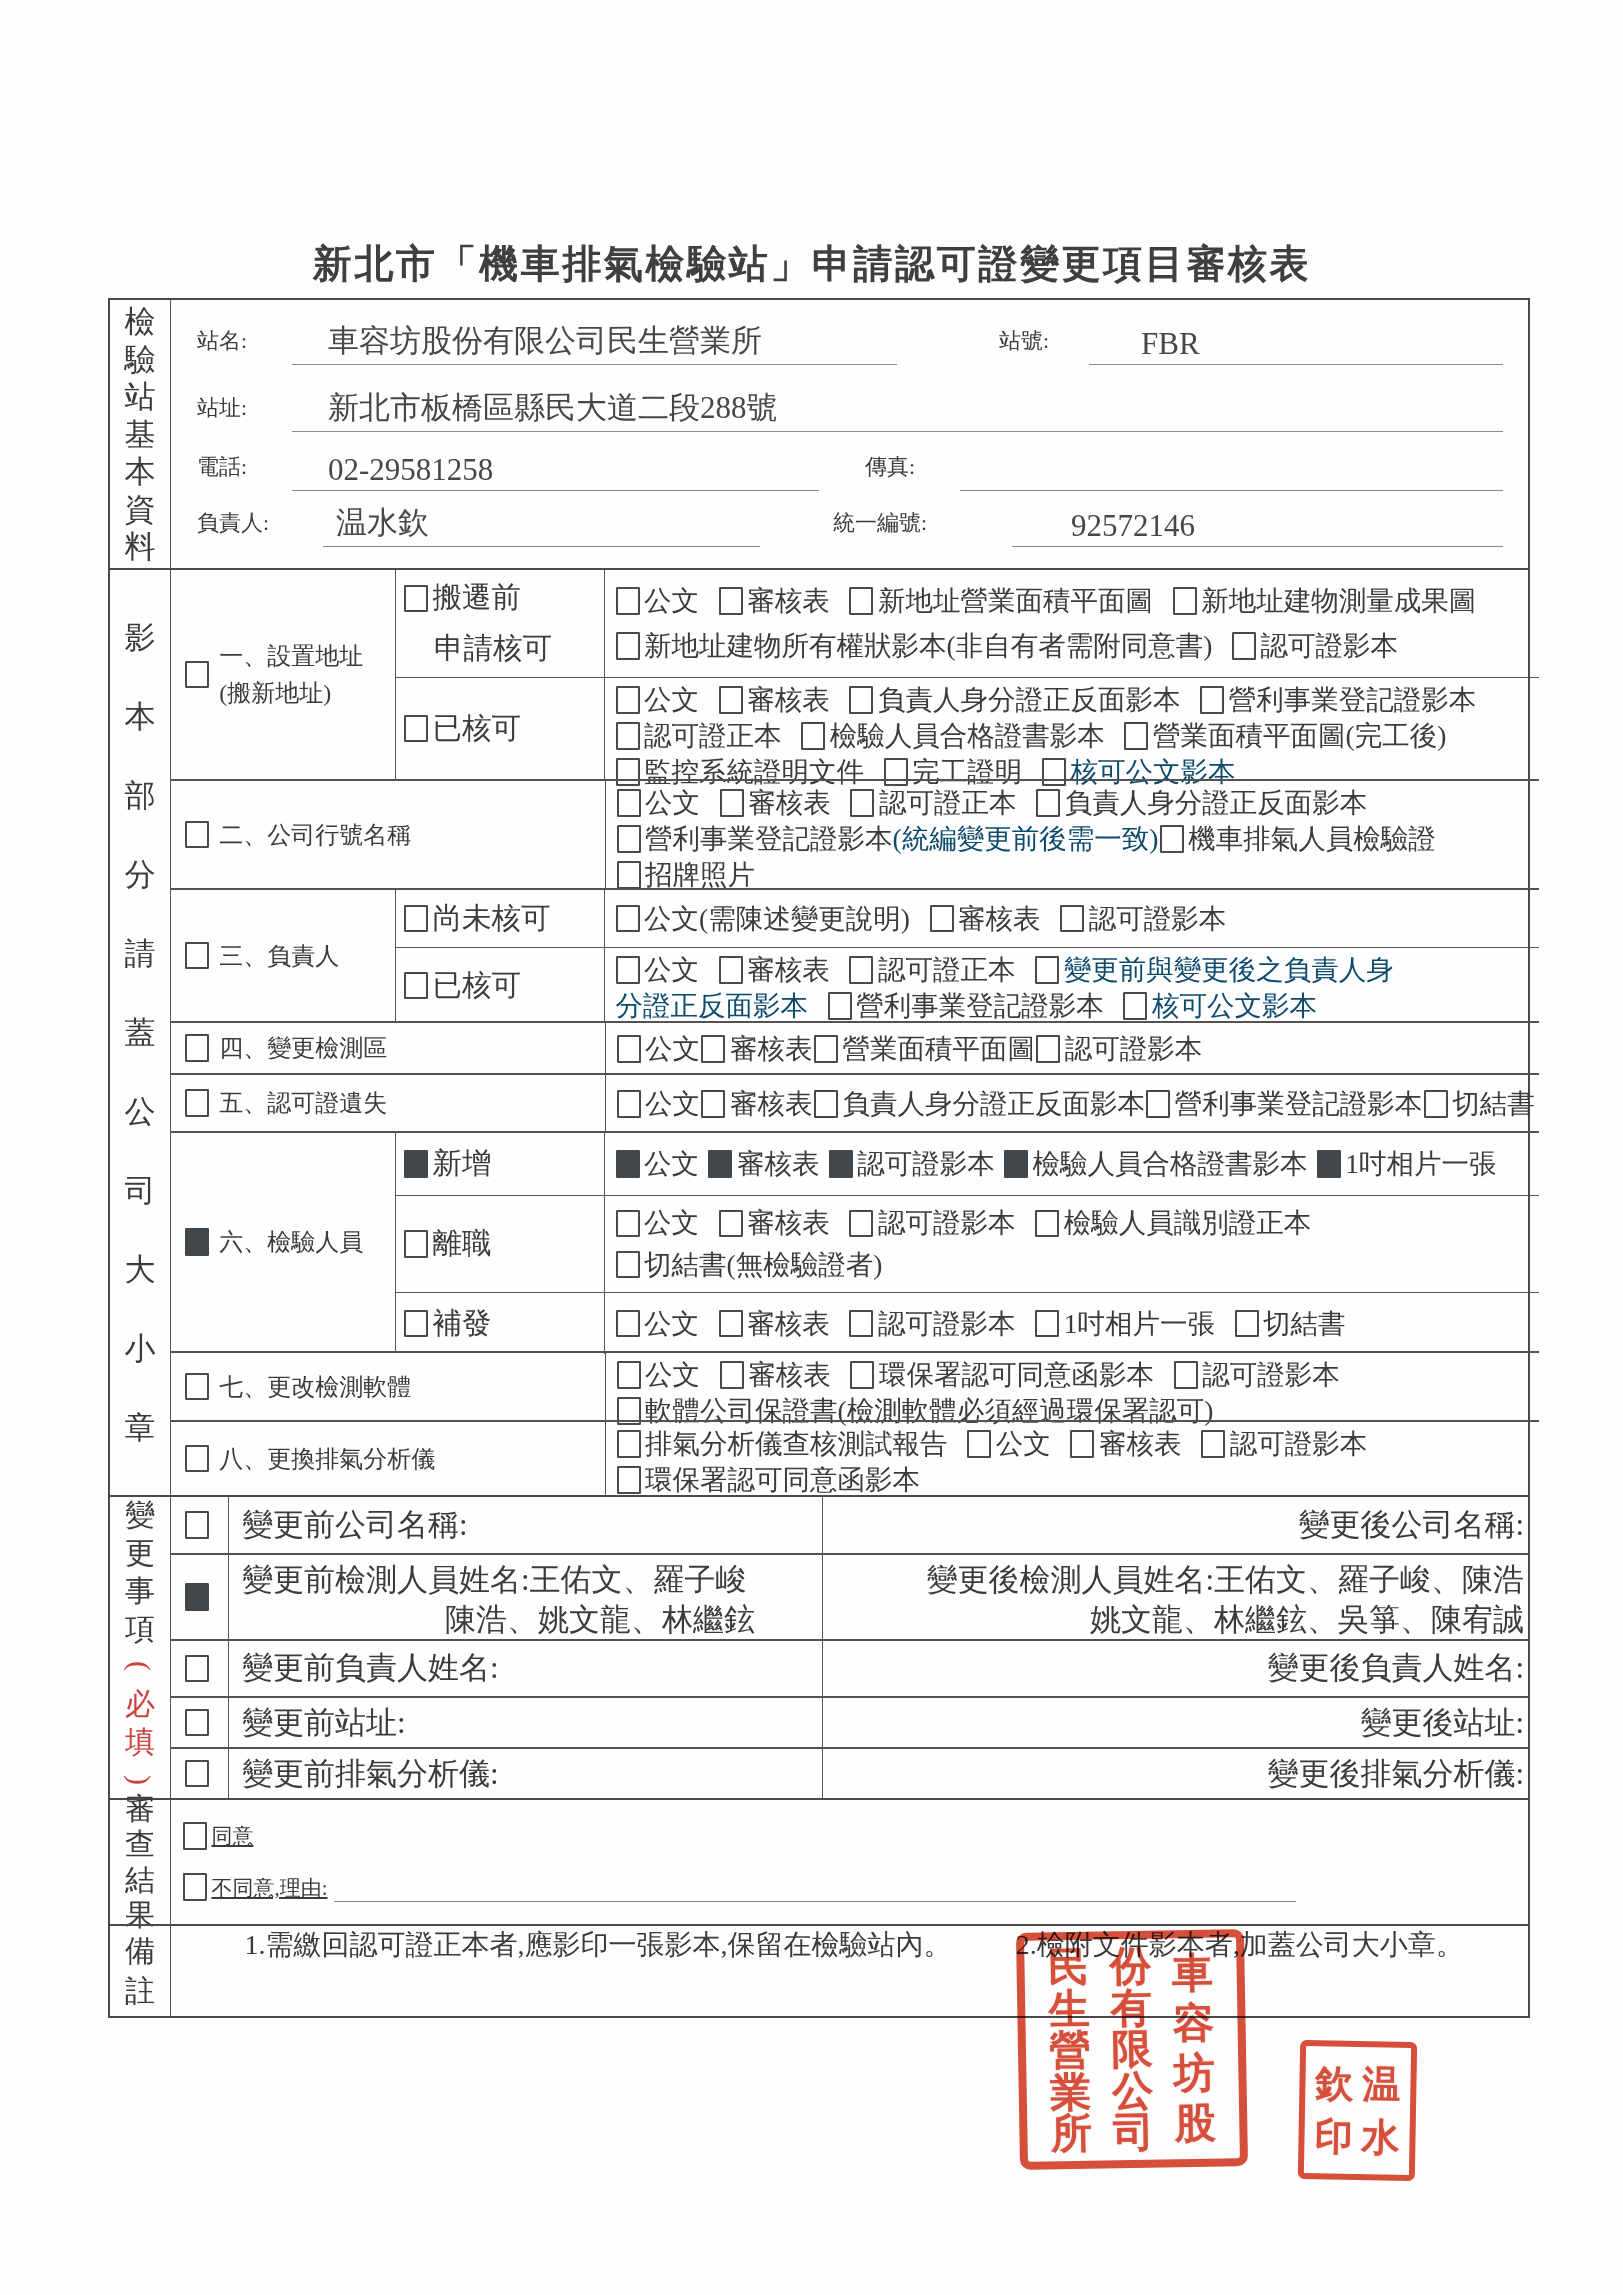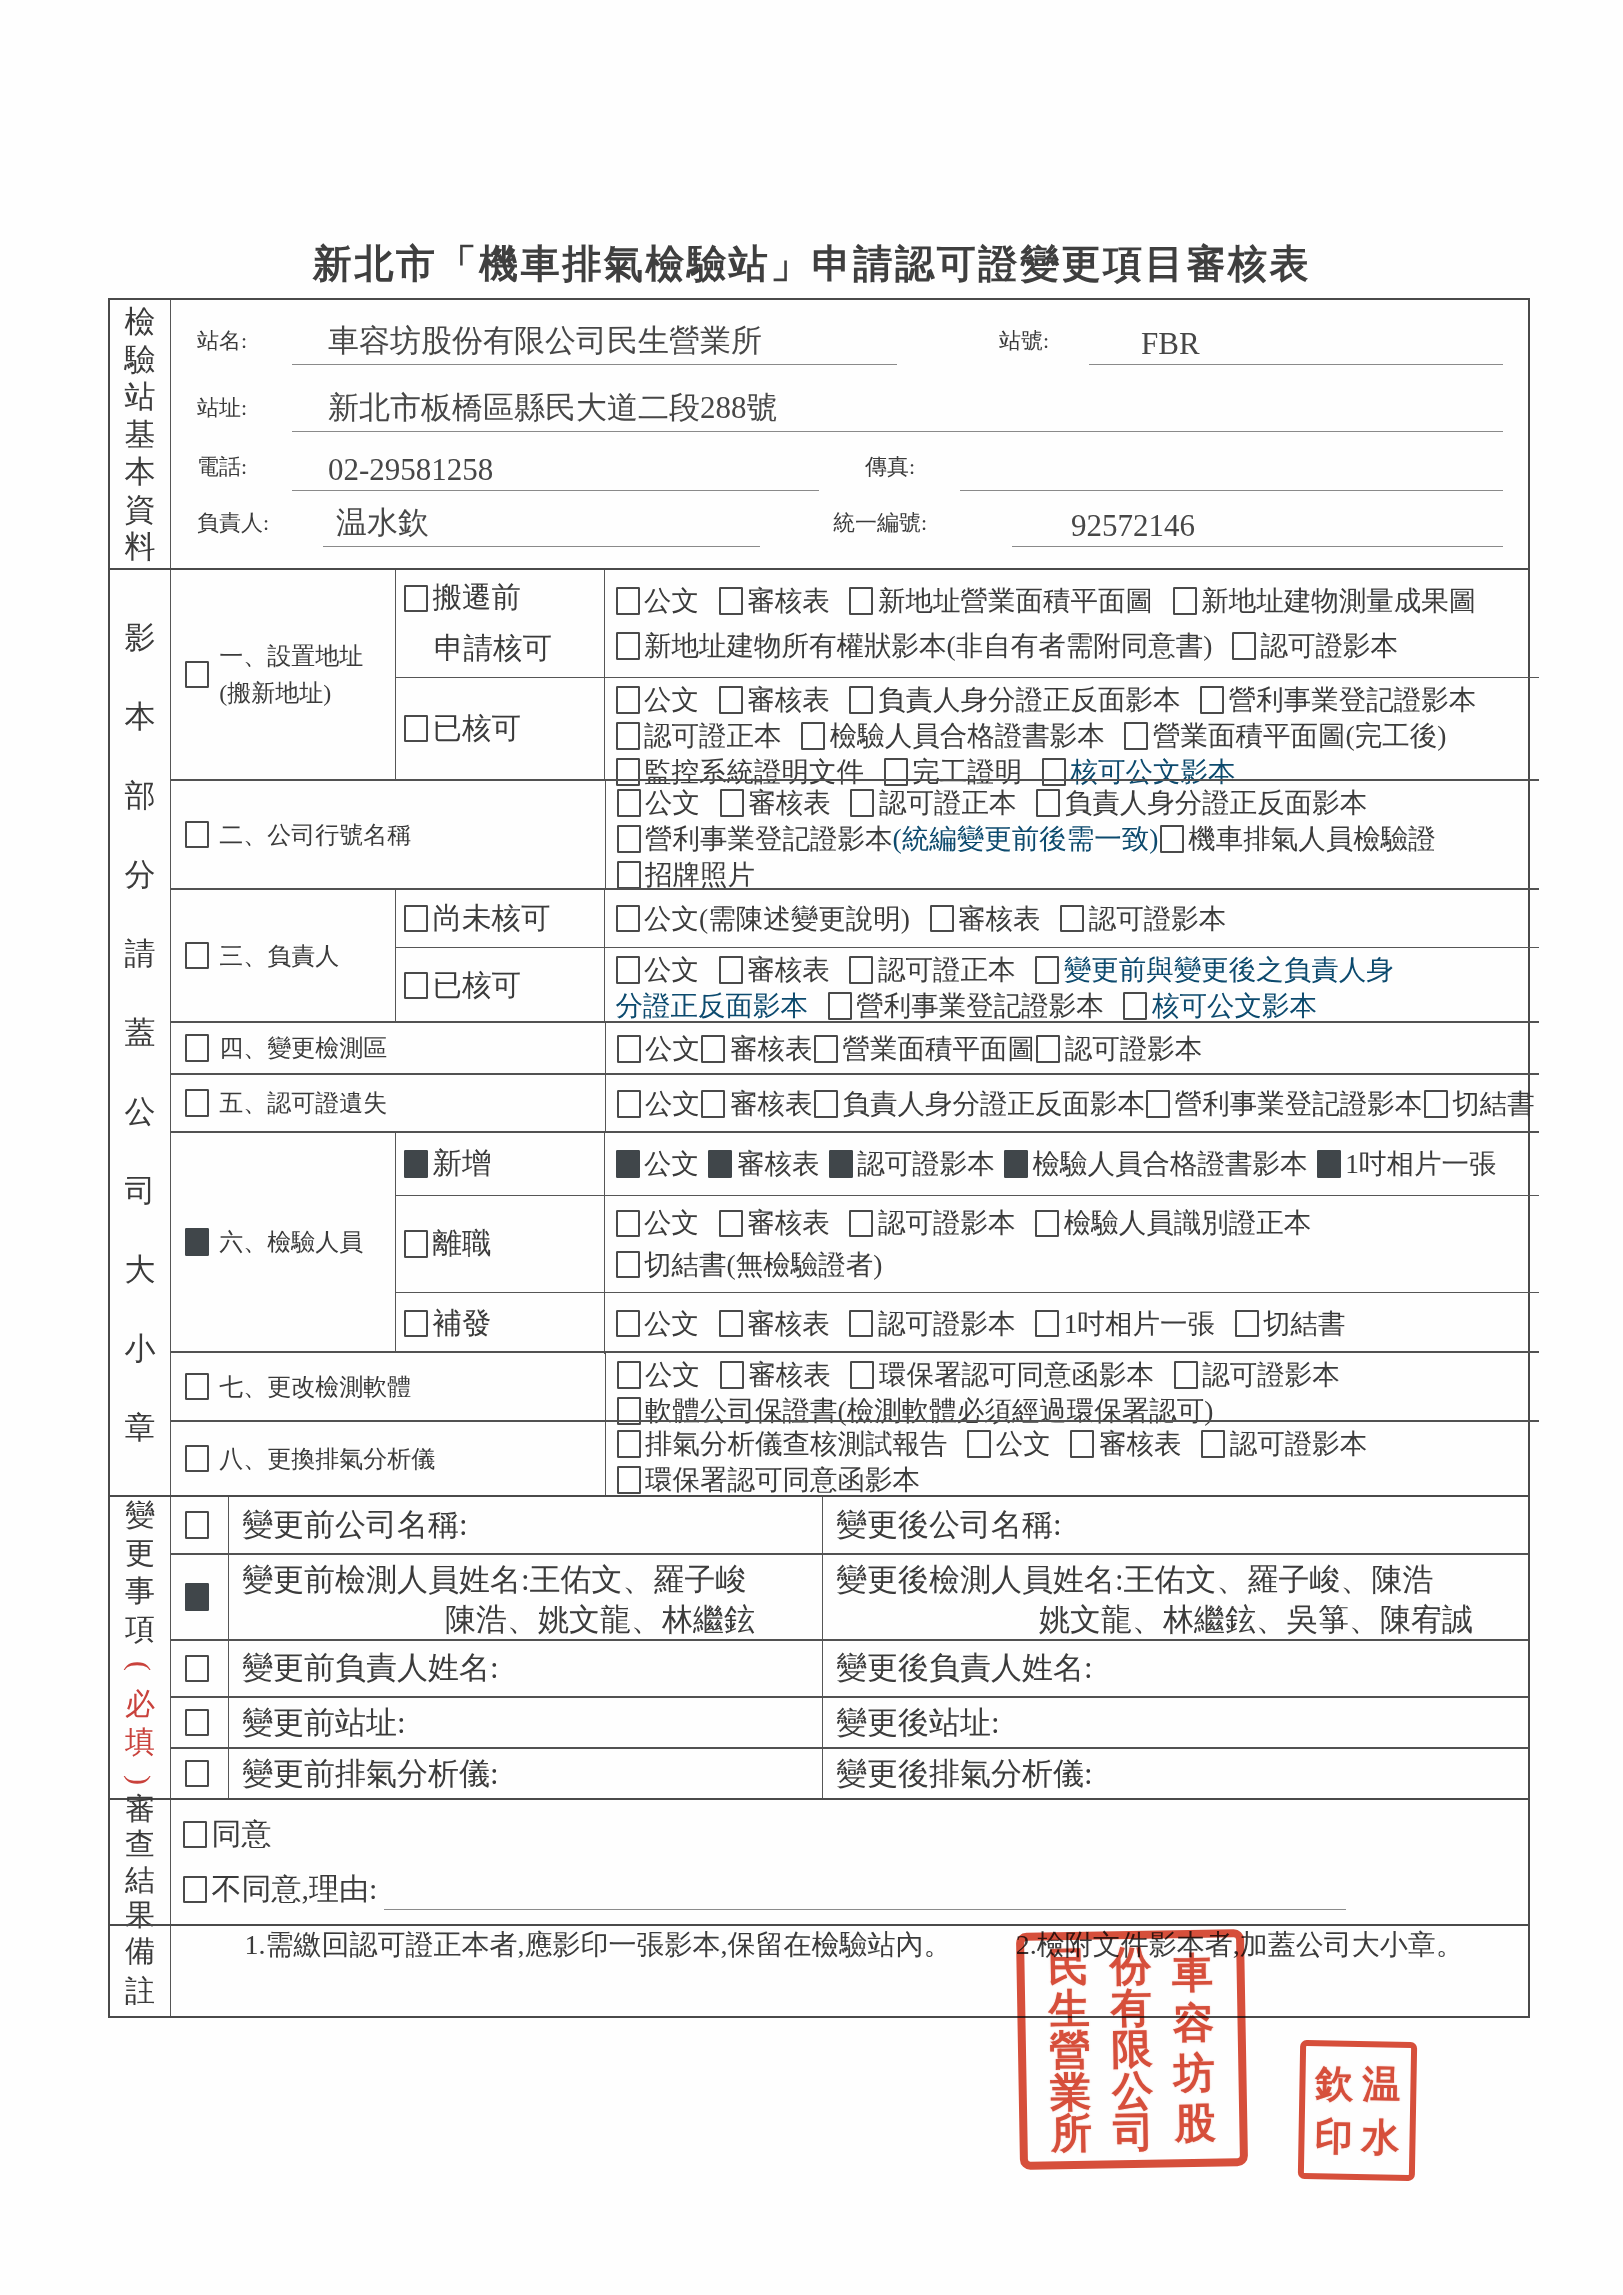--- a/index.html
+++ b/index.html
@@ -40,26 +40,26 @@
   .gap-small .doc-item + .doc-item{margin-left:9.2px;}
   .gap-tight .doc-item + .doc-item{margin-left:1.3px;}
   .cb{width:24px;height:27.5px;border:2px solid #4a4a4a;box-sizing:border-box;margin-right:4.6px;background:#fff;flex:0 0 auto;border-radius:1.3px;}
   .cb.filled{background:#40464a;border-color:#40464a;}
   .red{color:#0c4a6e;}
   
   .chg-row{display:flex;box-sizing:border-box;flex:none;}
   .chg-row + .chg-row{border-top:2px solid #525252;}
   .chg-cb-cell{flex:0 0 57px;border-right:1.3px solid #565656;display:flex;align-items:center;justify-content:center;}
   .chg-cell{flex:0 0 594px;border-right:1.3px solid #565656;padding:5.2px 3.9px 5.2px 13px;display:flex;flex-direction:column;justify-content:space-evenly;box-sizing:border-box;}
-  .chg-cell.after{flex:1 1 auto;border-right:none;}
+  .chg-cell.after{flex:1 1 auto;border-right:none;text-align:right;}
   .chg-line{font-size:31px;line-height:1.3;white-space:nowrap;}
   .chg-line.line2{padding-left:203px;}
   
   .review-cell{flex:1;display:flex;flex-direction:column;justify-content:space-evenly;padding-left:11.8px;box-sizing:border-box;}
-  .review-line{display:flex;align-items:flex-end;font-size:30px;}
+  .review-line{display:flex;align-items:flex-end;font-size:21px;text-decoration:underline;}
   .review-line .cb{align-self:center;}
   .reason-line{display:inline-block;width:962px;border-bottom:1.3px solid #8b8b8b;height:29px;margin-left:6.5px;}
   
   .notes-cell{flex:1;display:flex;flex-direction:row;justify-content:space-evenly;padding-left:9.2px;box-sizing:border-box;text-align:center;}
   .note-line{font-size:28px;white-space:nowrap;}
   
   .stamp{position:absolute;mix-blend-mode:multiply;opacity:.93;z-index:5;}
   .stamp-frame{width:100%;height:100%;box-sizing:border-box;display:flex;flex-direction:row-reverse;justify-content:space-evenly;align-items:stretch;border:8.5px solid #d4412c;border-radius:10.5px;padding:6.5px 2.6px;}
   .stamp.company{left:1018px;top:1931px;width:228px;height:237px;transform:rotate(-1deg);}
   .stamp.person{left:1299px;top:2041px;width:117px;height:139px;transform:rotate(1deg);}

